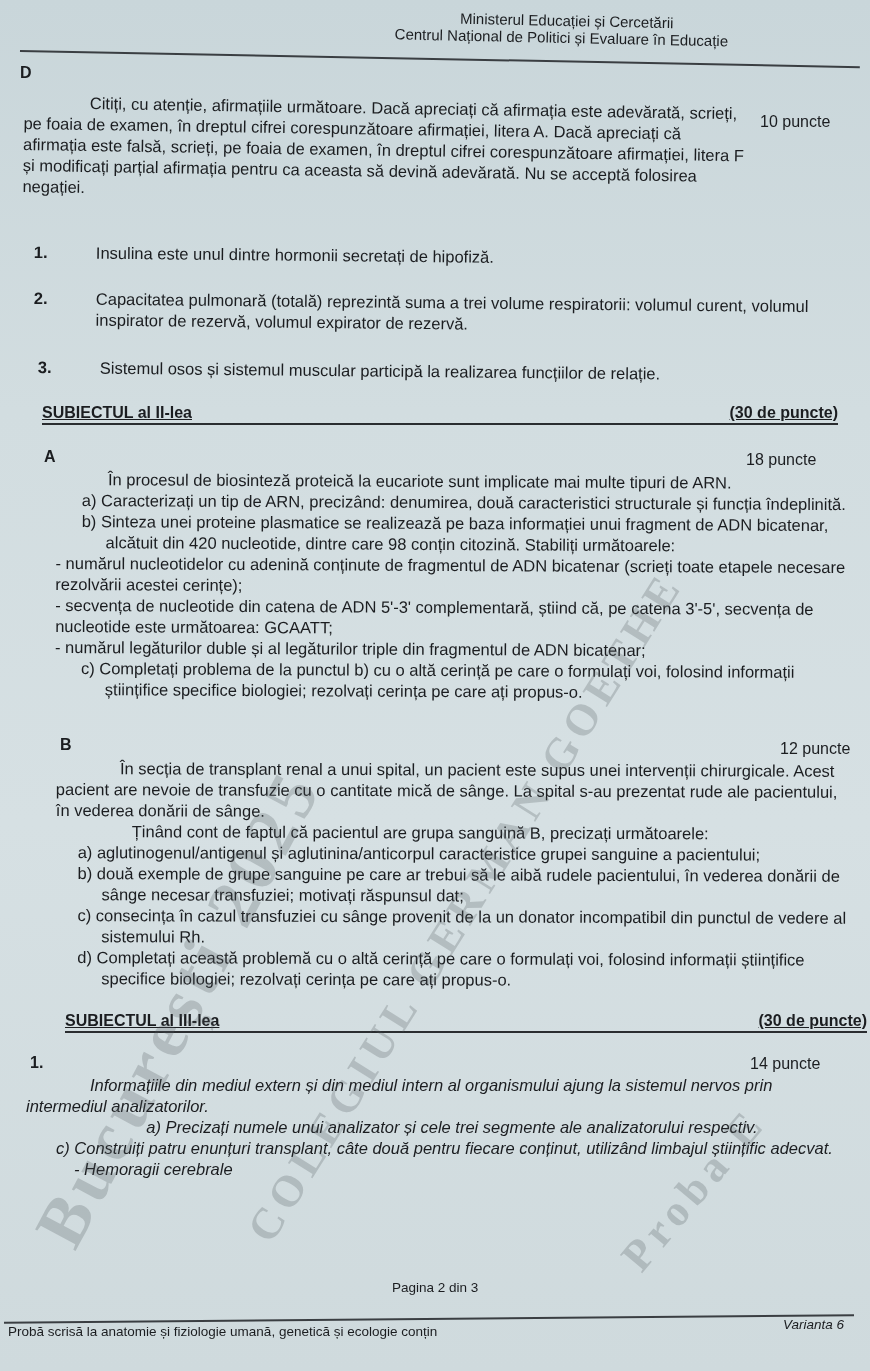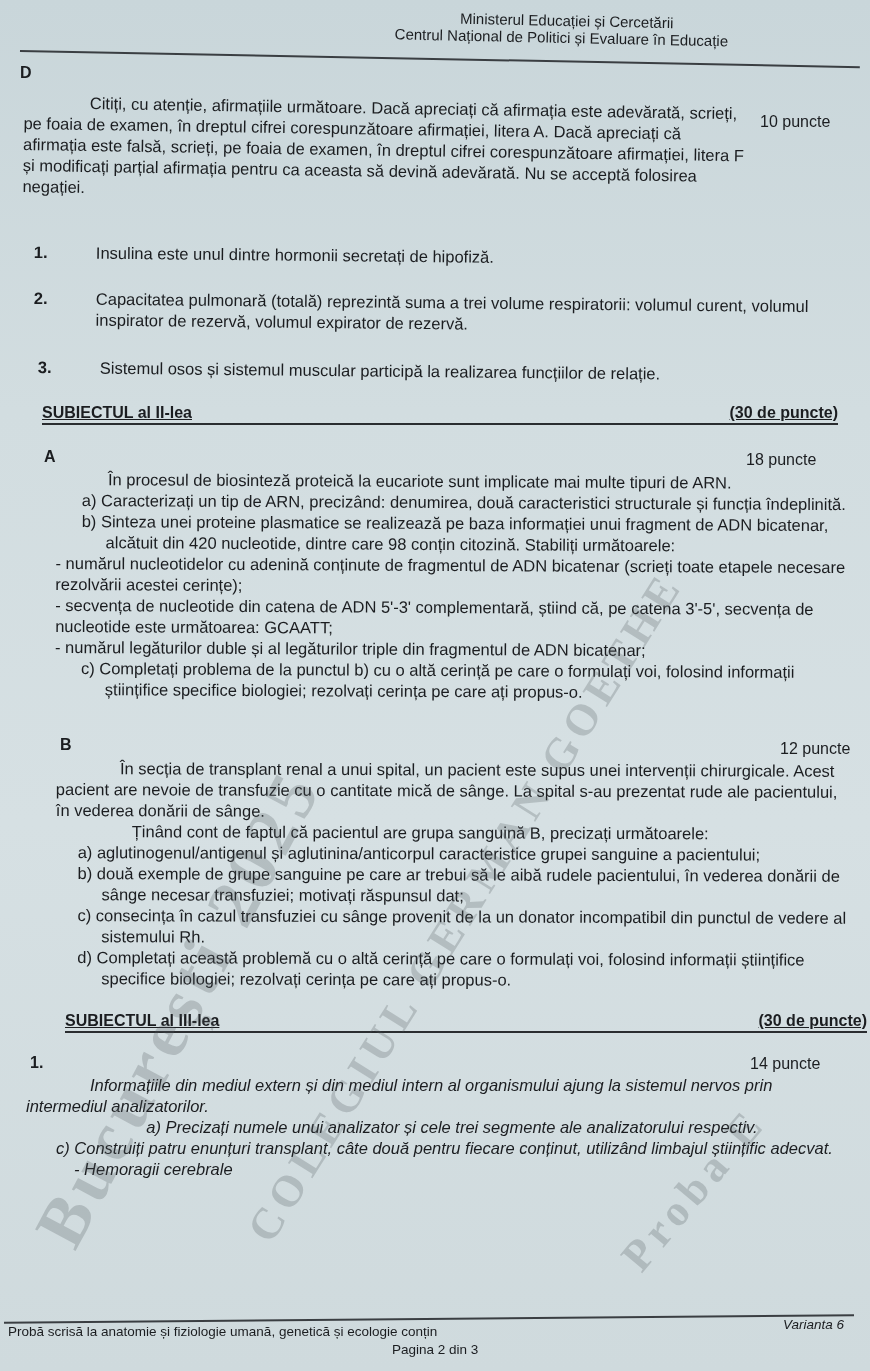--- a/index.html
+++ b/index.html
@@ -37,21 +37,21 @@
     border-bottom: 2px solid #2a2d30; padding-bottom: 1px;
   }
   .section .title, .section .spts { text-decoration: underline; }
   .sub { display: block; padding-left: 26px; text-indent: -24px; }
   .dash { display: block; }
   .footer-rule {
     position: absolute; top: 1318px; left: 4px; width: 850px; height: 1.5px;
     background: #3a3e42; transform: rotate(-0.5deg);
   }
   .footer-left { position: absolute; top: 1324px; left: 8px; font-size: 13.5px; }
-  .footer-page { position: absolute; top: 1342px; left: 392px; font-size: 13.5px; }
+  .footer-page { position: absolute; top: 1280px; left: 392px; font-size: 13.5px; }
   .footer-var { position: absolute; top: 1317px; left: 783px; font-size: 13.5px; font-style: italic; }
   .wm {
     position: absolute; font-family: "Liberation Serif", serif; font-weight: bold;
     color: rgba(80,86,92,0.25); white-space: nowrap; pointer-events: none;
     transform-origin: left bottom; letter-spacing: 6px;
   }
 </style>
 </head>
 <body>
 

